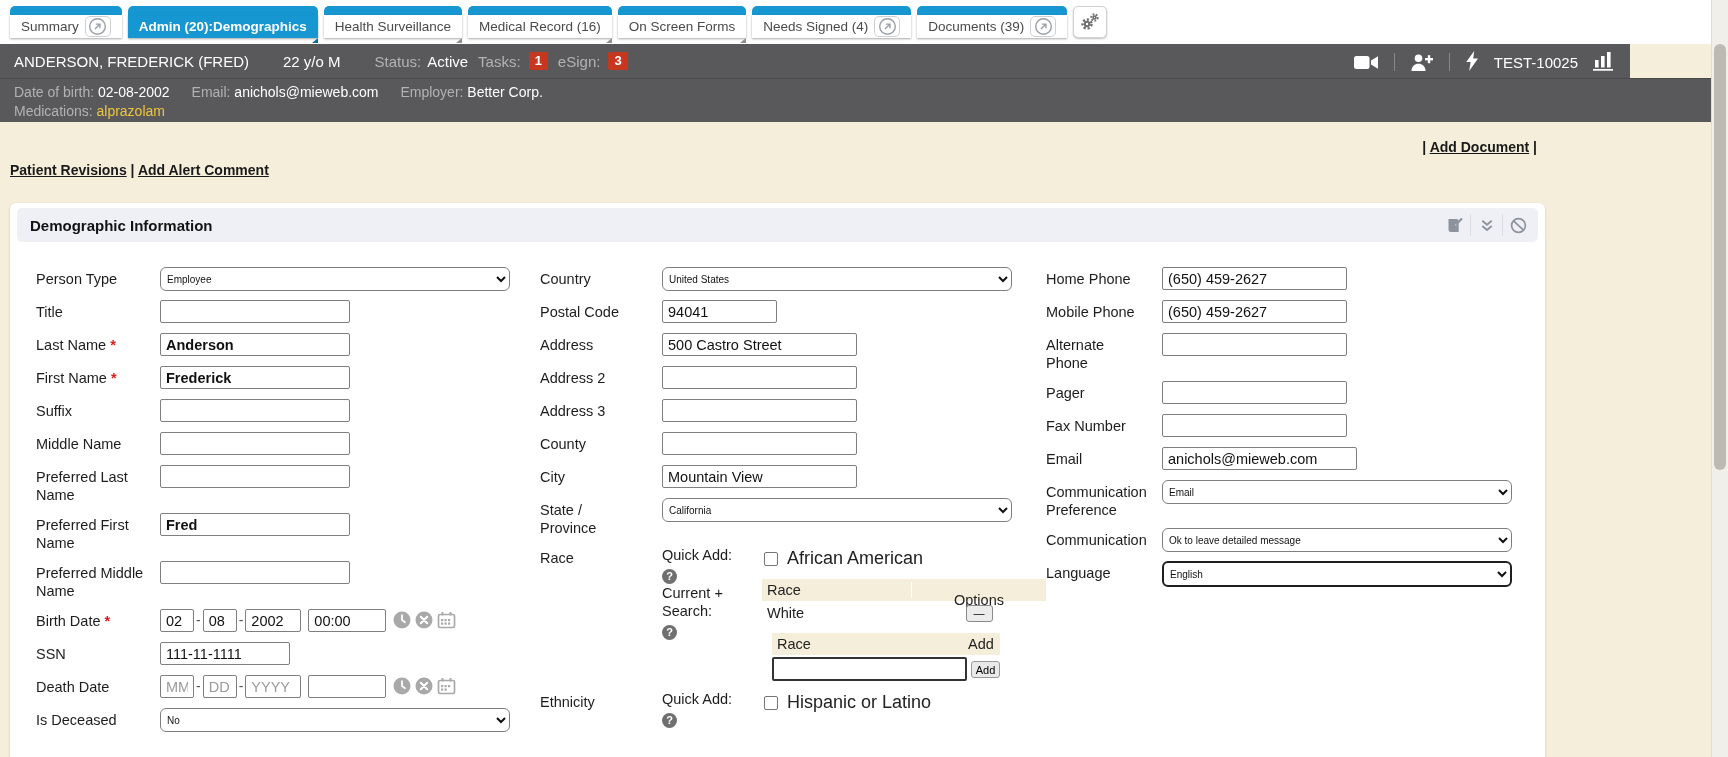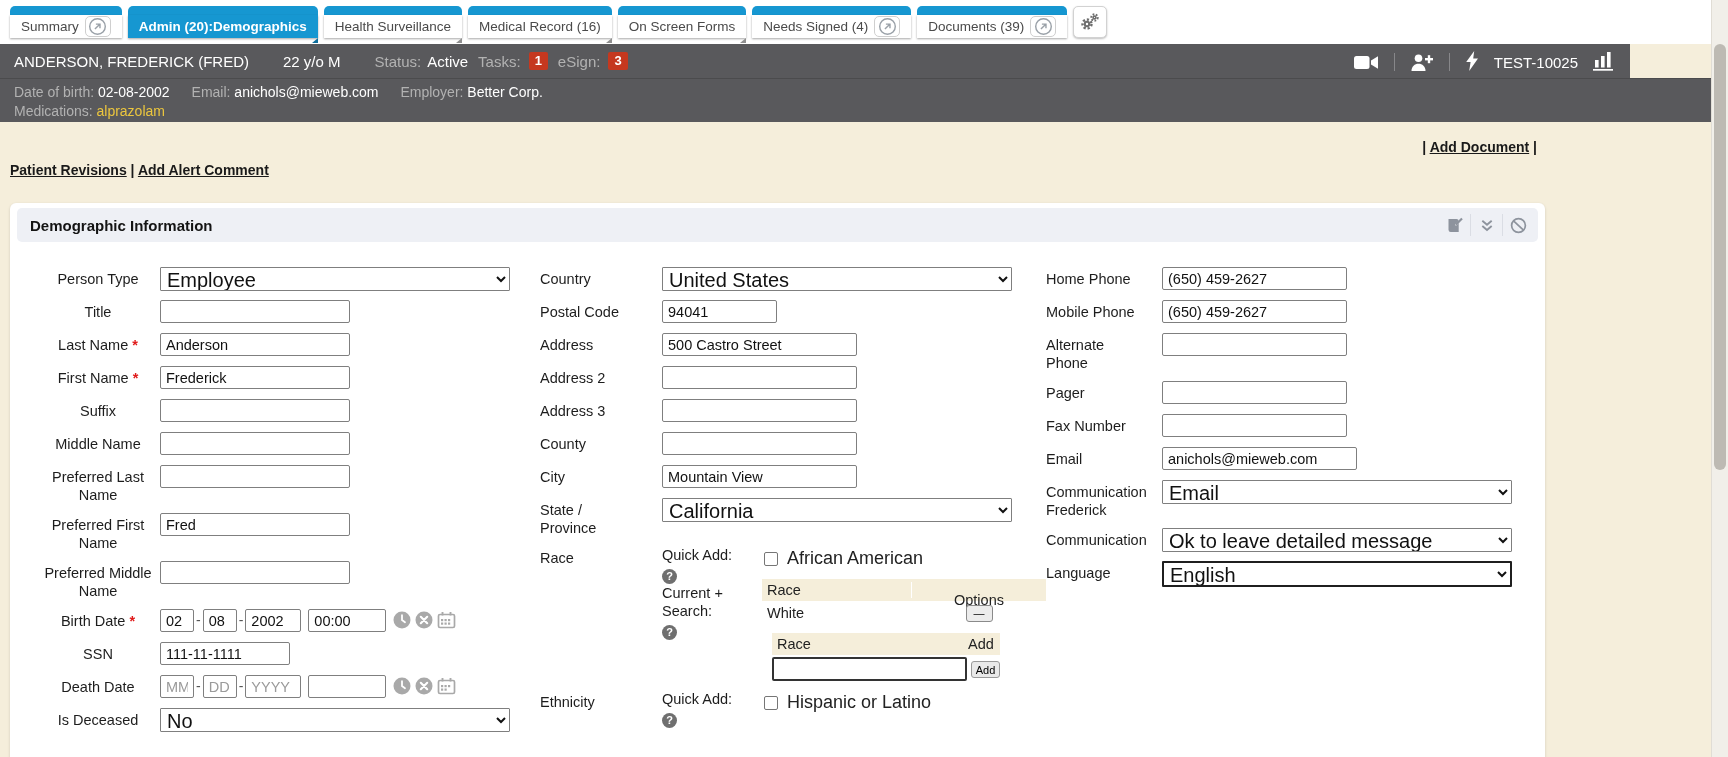--- a/index.html
+++ b/index.html
@@ -90,37 +90,37 @@
   .hicon + .hicon{ border-left:1px solid #dadde4; }
   
   .fcol{ position:absolute; top:64px; }
   .col1{ left:26px;  width:498px; }
   .col2{ left:530px; width:506px; }
   .col3{ left:1036px;width:500px; }
   .frow{ display:flex; align-items:flex-start; margin-bottom:9px; min-height:24px; }
   .flabel{
     flex:0 0 auto; font-size:14.5px; color:#1d1d1d; padding-top:3px; line-height:18px;
   }
-  .col1 .flabel{ width:124px;text-align:center; }
+  .col1 .flabel{ width:124px; }
   .col2 .flabel{ width:122px; }
   .col3 .flabel{ width:116px; }
   .flabel.w80{ width:80px !important; margin-right:36px; }
   .flabel.w70{ width:70px !important; margin-right:52px; }
   .req{ color:#e01b1b; font-weight:bold; margin-left:4px; }
   .in{
     height:23px; border:1px solid #7f7f7f; border-radius:2px; font-size:14.5px;
     font-family:"Liberation Sans",sans-serif; padding:1px 5px; color:#111; background:#fff;
   }
   .in::placeholder{ color:#9a9a9a; }
   .sel{
-    height:24px; border:1px solid #7f7f7f; border-radius:1px; font-size:20px;
+    height:24px; border:1px solid #7f7f7f; border-radius:6px; font-size:10px;
     font-family:"Liberation Sans",sans-serif; color:#111; background:#fff; padding:0 2px;
   }
   .sel.focused{ border:2px solid #1f1f1f; height:26px; }
-  .w350{ width:350px; } .w195{ width:195px; } .w190{ width:190px; }
+  .w350{ width:350px; } .w195{ width:195px; } .w190{ width:190px;font-weight:bold; }
   .w185{ width:185px; } .w130{ width:130px; } .w115{ width:115px; }
   .dsep{ color:#555; padding:3px 2px 0; font-size:14px; }
   .din{ width:34px; } .dyr{ width:56px; } .dtime{ width:78px; margin-left:7px; }
   .dicons{ display:flex; align-items:center; gap:4px; margin-left:7px; padding-top:2px; }
   .dicons span{ display:inline-flex; cursor:pointer; }
   
   .race-wrap{ display:flex; }
   .qadd{ width:88px; font-size:14.5px; line-height:18px; color:#1d1d1d; }
   .help{
     display:inline-block; width:15px; height:15px; border-radius:50%;
@@ -570,21 +570,21 @@
     </div>
     <div class="frow">
       <span class="flabel">Fax Number</span>
       <input class="in w185" value="" style="">
     </div>
     <div class="frow">
       <span class="flabel">Email</span>
       <input class="in w195" value="anichols@mieweb.com" style="">
     </div>
     <div class="frow">
-      <span class="flabel">Communication Frederick</span>
+      <span class="flabel">Communication Preference</span>
       <select class="sel w350"><option>Email</option></select>
     </div>
     <div class="frow">
       <span class="flabel">Communication</span>
       <select class="sel w350"><option>Ok to leave detailed message</option></select>
     </div>
     <div class="frow">
       <span class="flabel">Language</span>
       <select class="sel focused w350"><option>English</option></select>
     </div>

